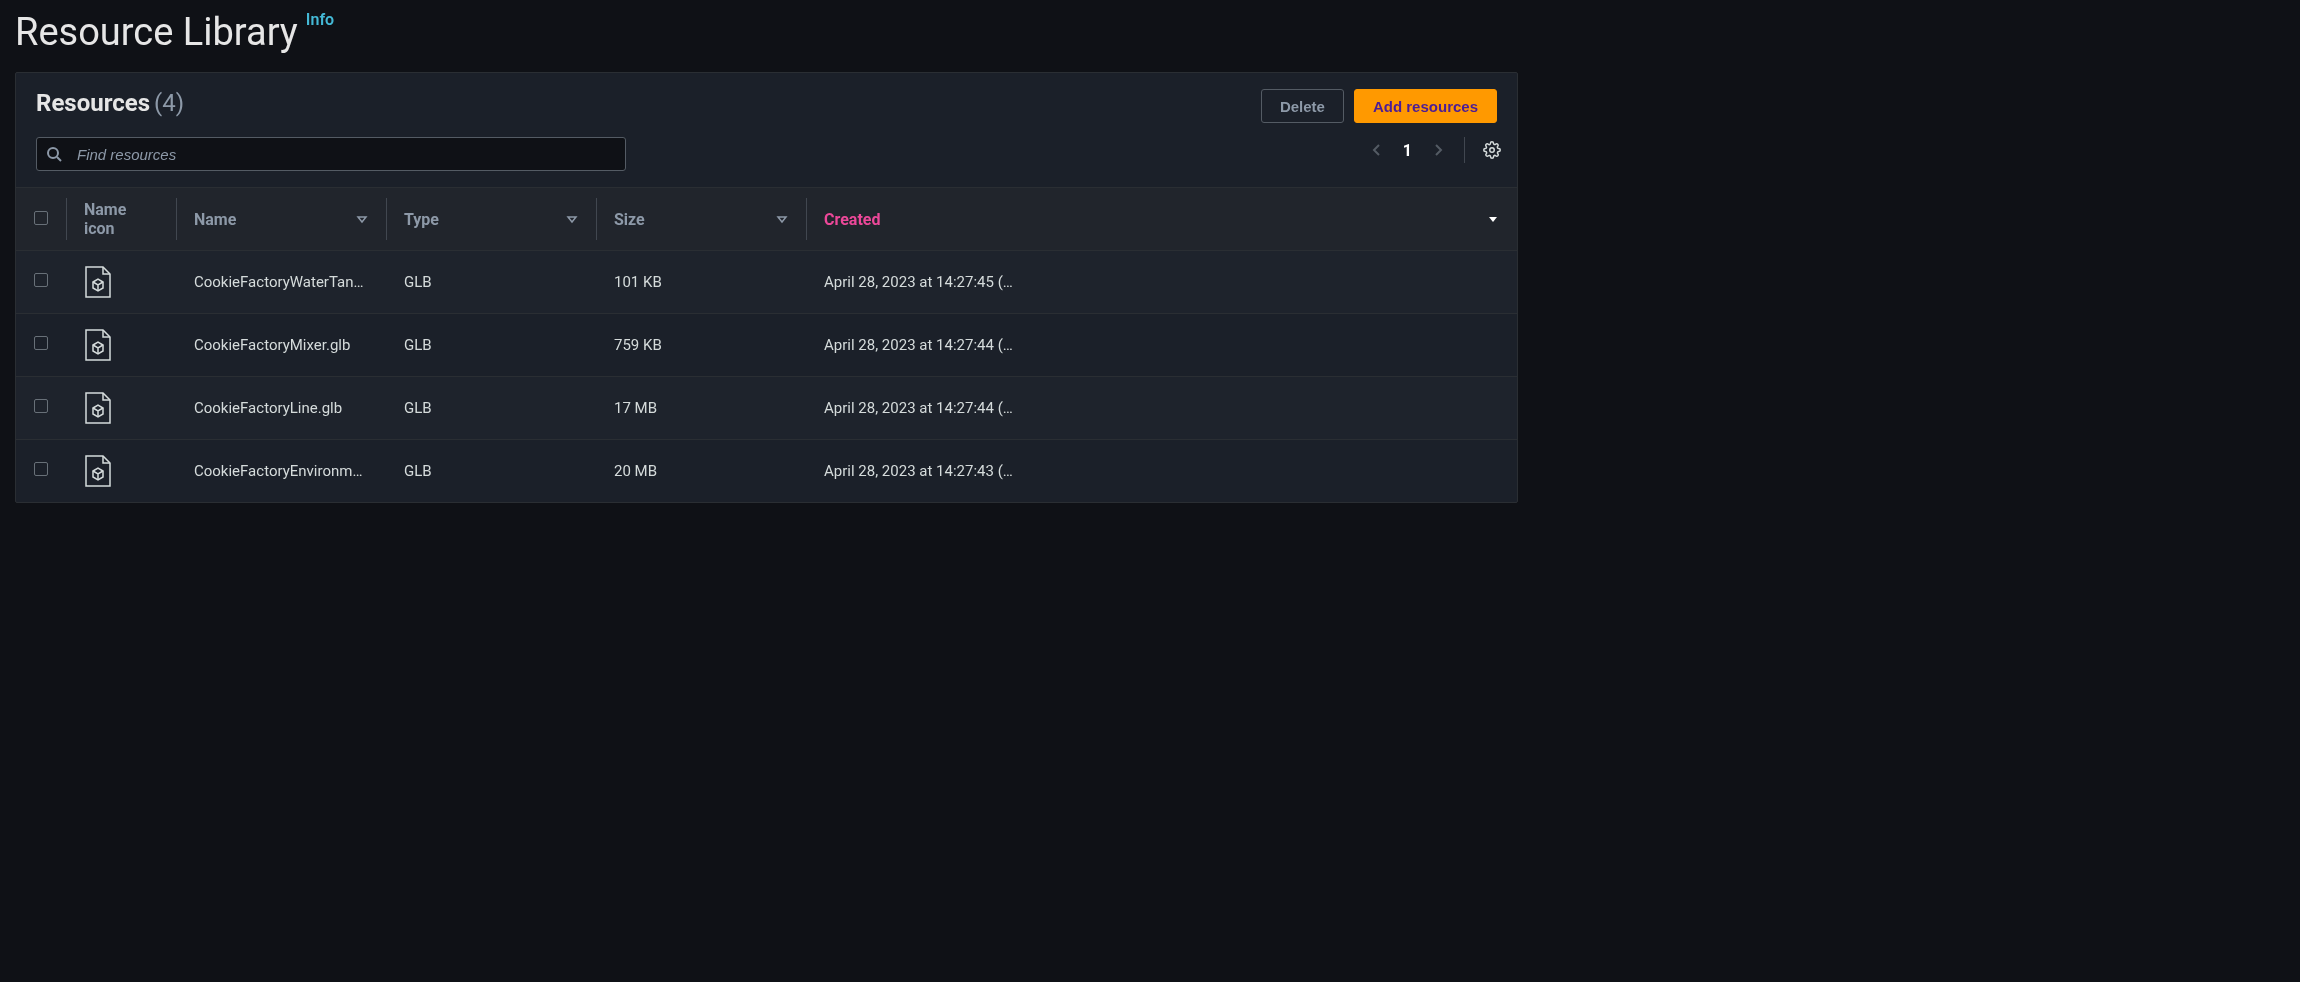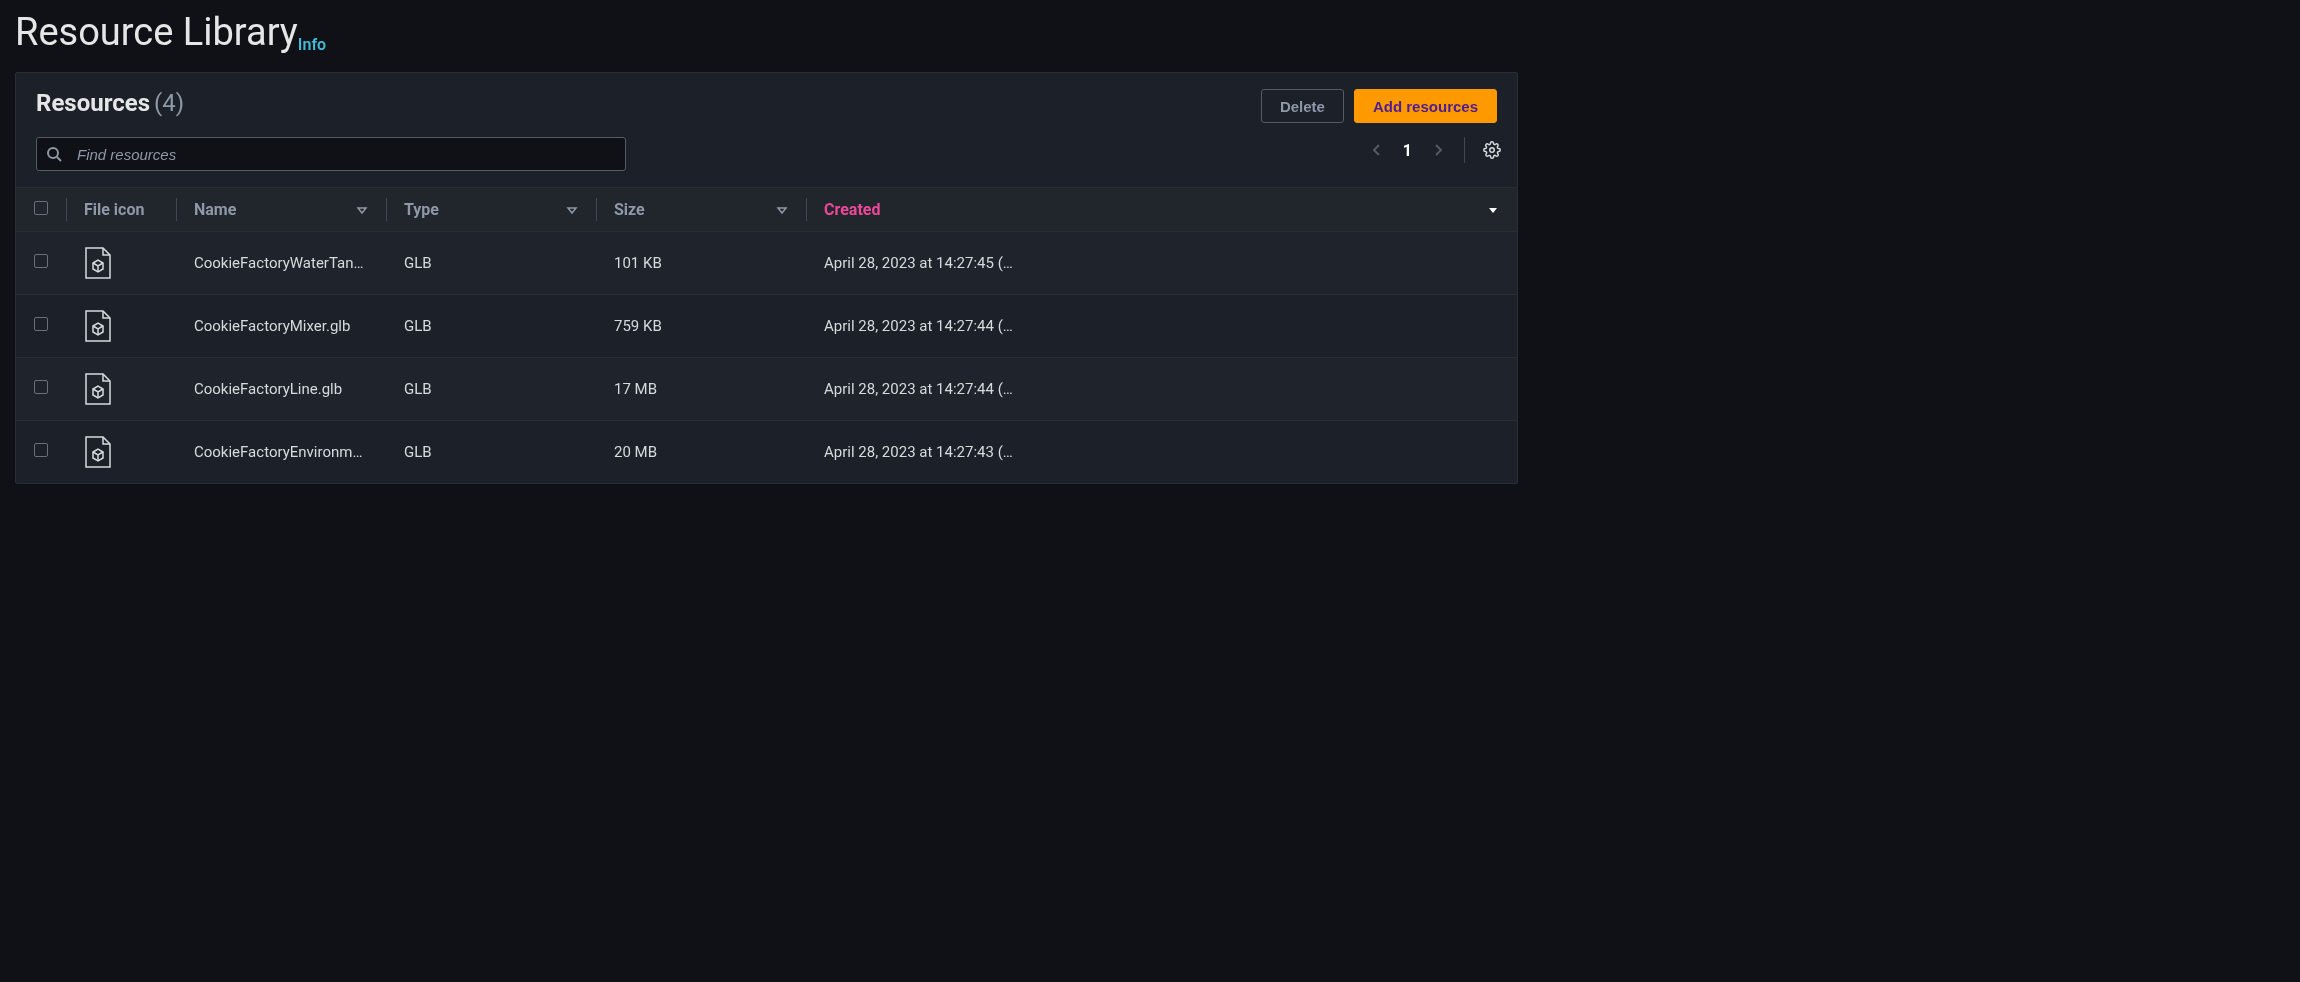--- a/index.html
+++ b/index.html
@@ -9,22 +9,22 @@
     font-family: "Amazon Ember", -apple-system, BlinkMacSystemFont, "Segoe UI", Roboto, sans-serif;
     width: 1533px;
     height: 655px;
     overflow: hidden;
   }
   .page {
     padding: 10px 15px 0 15px;
   }
   .page-header {
     display: flex;
-    align-items: flex-end;
-    gap: 0;
+    align-items: flex-start;
+    gap: 8px;
     margin-bottom: 18px;
   }
   .page-title {
     font-size: 38px;
     font-weight: 400;
     color: #e6e6e6;
   }
   .info-link {
     color: #44b9d6;
     font-size: 16px;
@@ -285,21 +285,21 @@
           <col class="col-type">
           <col class="col-size">
           <col class="col-created">
       </colgroup>
       <thead>
         <tr>
           <th class="col-check">
             <span class="checkbox"></span>
           </th>
           <th>
-            <span>File icon</span>
+            <span>Name icon</span>
           </th>
           <th class="sortable">
             <div class="th-inner">
               <span>Name</span>
               <span class="sort-caret">
                 <svg width="12" height="12" viewBox="0 0 12 12" fill="none" stroke="currentColor" stroke-width="1.5">
                     <polygon points="2 4 10 4 6 9"></polygon>
                   </svg>
               </span>
             </div>

